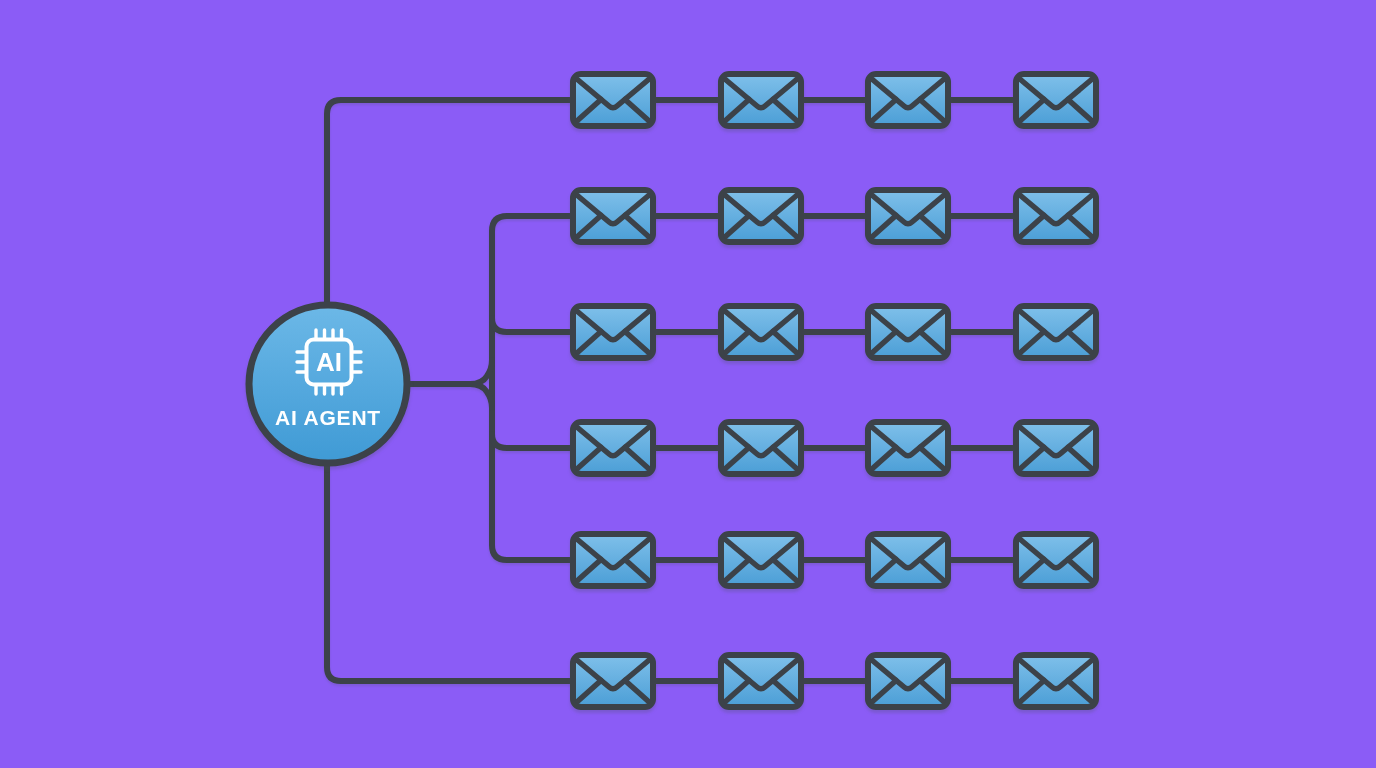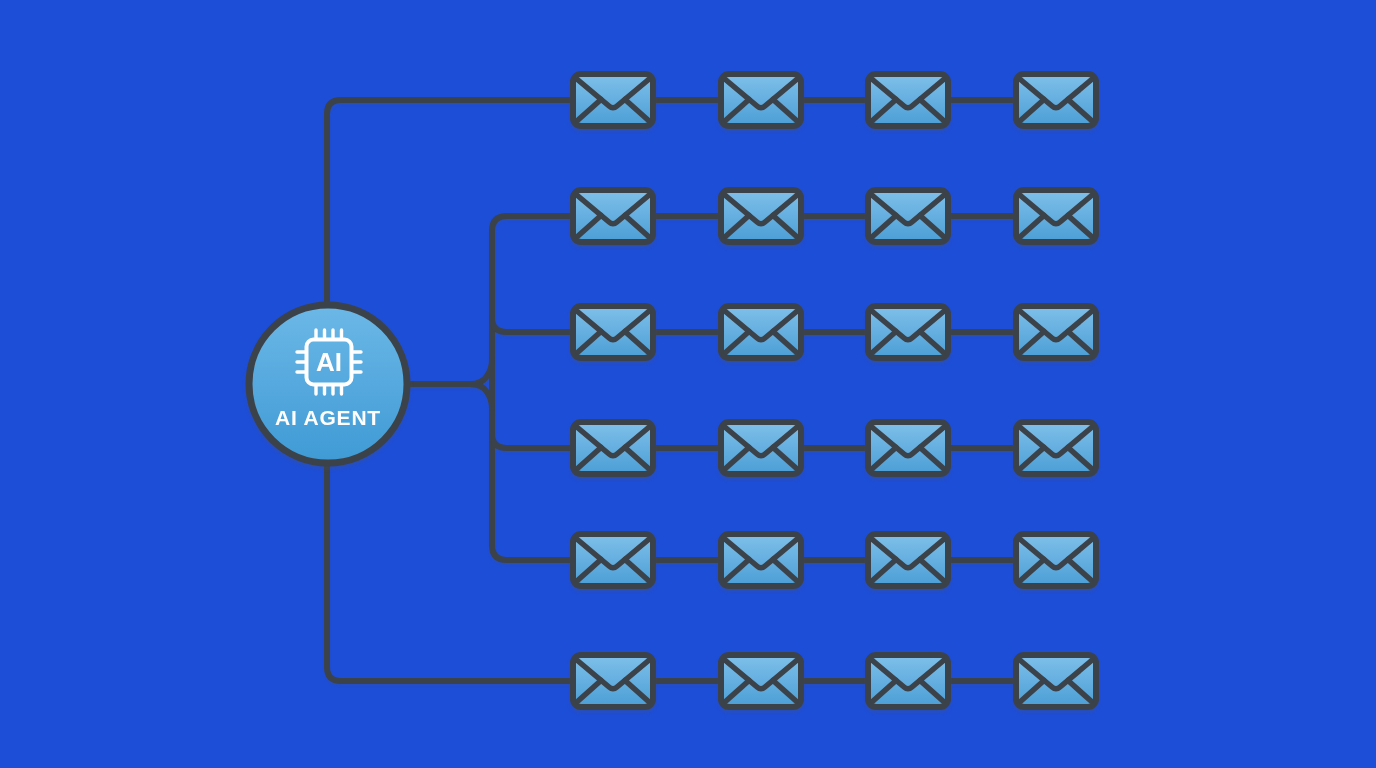--- a/index.html
+++ b/index.html
@@ -2,21 +2,21 @@
 <html><head>
 <meta charset="utf-8">
 <style>
   html, body { margin: 0; padding: 0; }
   body {
     width: 1376px; height: 768px;
     background: #ffffff;
     font-family: "Liberation Sans", sans-serif;
     overflow: hidden;
   }
-  .canvas { position: relative; width: 1376px; height: 768px; background: #1d4ed8; }
+  .canvas { position: relative; width: 1376px; height: 768px; background: #8b5cf6; }
   svg { display: block; }
   .shadow-soft { filter: drop-shadow(0px 3px 1.5px rgba(70, 80, 95, 0.25)); }
   .shadow-line { filter: drop-shadow(0px 2px 1px rgba(70, 80, 95, 0.20)); }
   text { font-family: "Liberation Sans", sans-serif; }
 </style>
 </head>
 <body>
 
 <div class="canvas">
   <svg width="1376" height="768" viewBox="0 0 1376 768">

